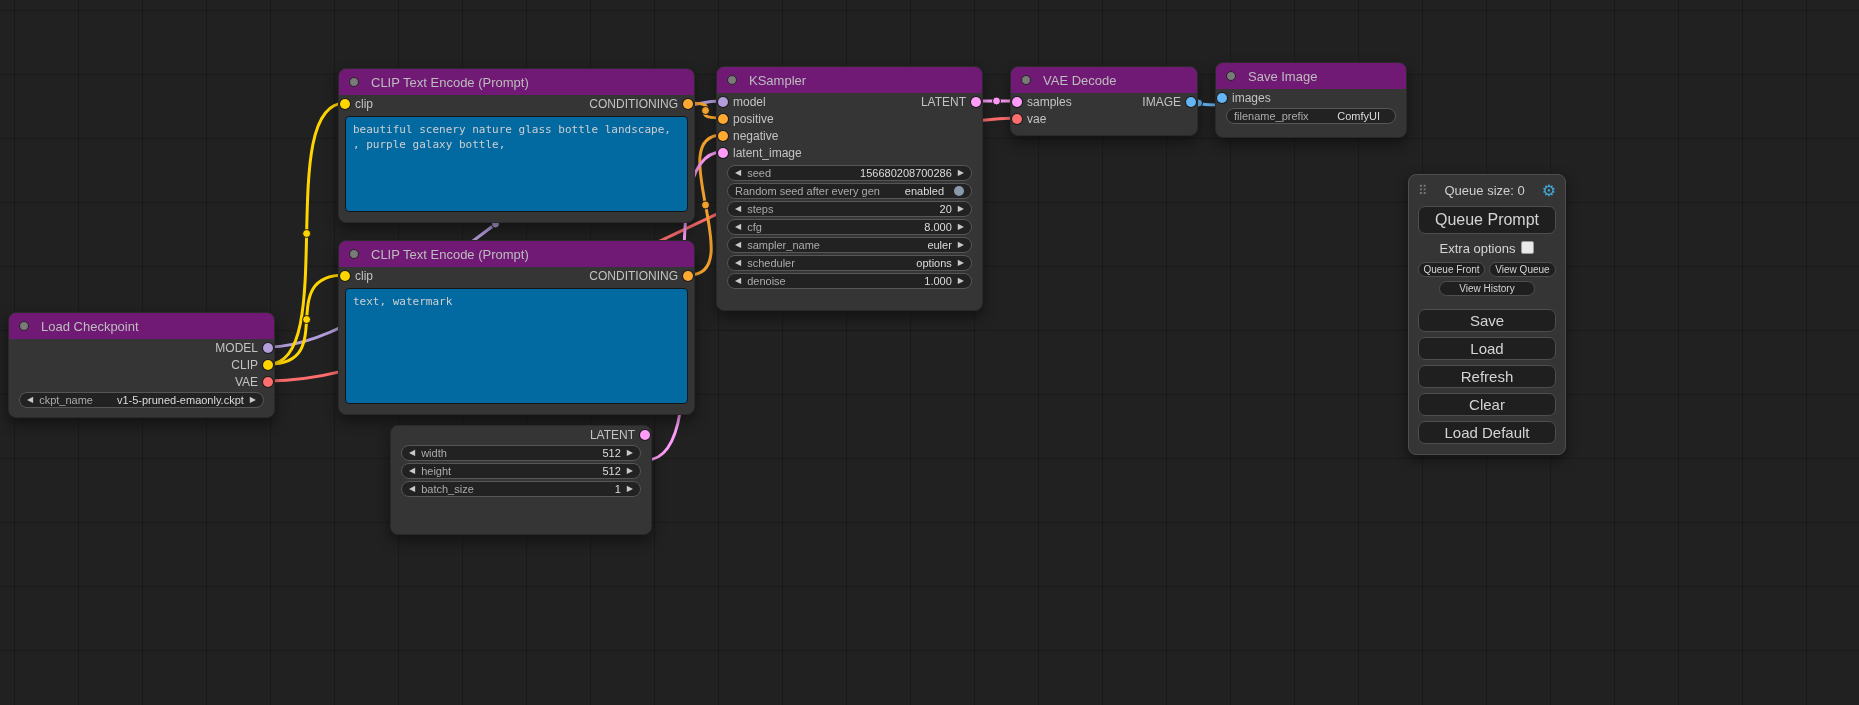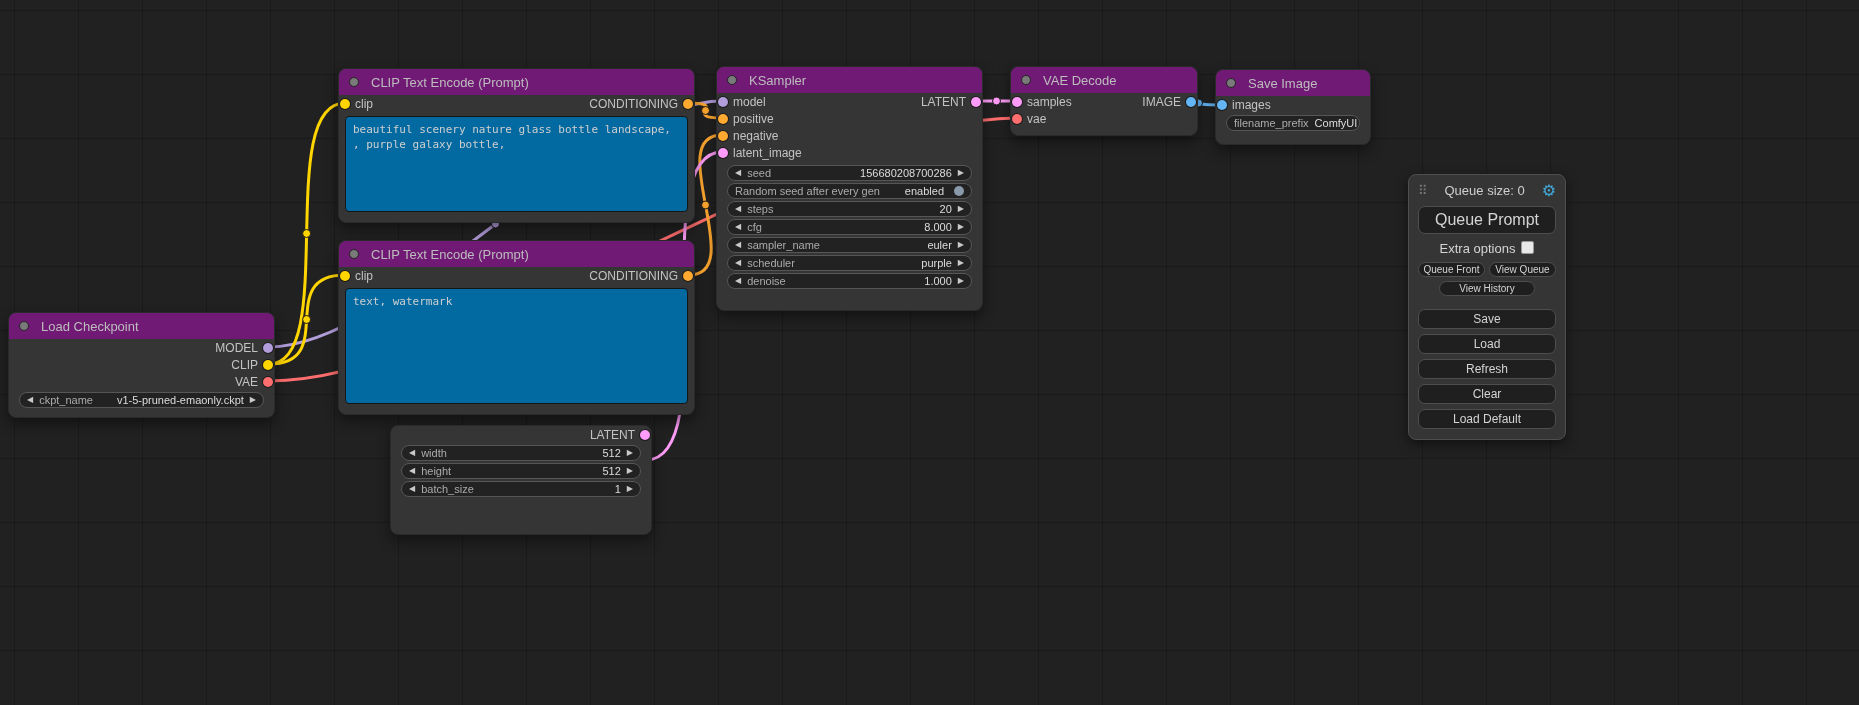--- a/index.html
+++ b/index.html
@@ -44,21 +44,21 @@
   .menu{position:absolute;left:1408px;top:174px;width:158px;z-index:10;background:#353535;
         border:1px solid #4e4e4e;border-radius:8px;box-shadow:0 4px 12px rgba(0,0,0,0.5);
         padding:6px 9px 10px 9px;box-sizing:border-box;display:flex;flex-direction:column;}
   .menu-header{display:flex;align-items:center;margin-bottom:6px;color:#cfcfcf;font-size:13px;}
   .drag{color:#777;font-size:13px;cursor:grab;}
   .qsize{flex:1;text-align:center;}
   .gear{color:#41a8d9;font-size:16px;cursor:pointer;}
   .btn{background:#1f1f1f;border:1px solid #4e4e4e;color:#d4d4d4;border-radius:7px;
        font-family:"Liberation Sans",sans-serif;cursor:pointer;display:block;width:100%;box-sizing:border-box;}
   .btn.big{font-size:16px;padding:4px 0;margin-bottom:7px;}
-  .btn.med{font-size:12px;padding:2px 8px;margin-top:5px;}
+  .btn.med{font-size:15px;padding:2px 8px;margin-top:5px;}
   .btn.sm{font-size:10px;padding:1px 0;border-radius:9px;}
   .row2{display:flex;gap:4px;margin-bottom:4px;}
   .btn.center{width:70%;margin:0 auto 8px auto;}
   .extra{display:flex;align-items:flex-start;justify-content:center;gap:6px;color:#d4d4d4;
          font-size:13px;margin-bottom:6px;}
   .checkbox{width:11px;height:11px;background:#e9e9e9;border:1px solid #999;border-radius:2px;}
 </style>
 </head>
 <body>
 
@@ -211,21 +211,21 @@
     </div>
     <div class="widget">
       <span class="arr">◀</span>
       <span class="wl">sampler_name</span>
       <span class="wv">euler</span>
       <span class="arr">▶</span>
     </div>
     <div class="widget">
       <span class="arr">◀</span>
       <span class="wl">scheduler</span>
-      <span class="wv">purple</span>
+      <span class="wv">options</span>
       <span class="arr">▶</span>
     </div>
     <div class="widget">
       <span class="arr">◀</span>
       <span class="wl">denoise</span>
       <span class="wv">1.000</span>
       <span class="arr">▶</span>
     </div>
   </div>
 
@@ -239,21 +239,21 @@
       <span class="in-label">samples</span>
       <span class="out-label">IMAGE</span>
       <span class="dot out c-image"></span>
     </div>
     <div class="slot">
       <span class="dot in c-vae"></span>
       <span class="in-label">vae</span>
     </div>
   </div>
 
-  <div class="node" style="left:1215px;top:69px;width:156px;height:76px;">
+  <div class="node" style="left:1215px;top:62px;width:192px;height:76px;">
     <div class="ntitle">
       <span class="tdot"></span>
       <span>Save Image</span>
     </div>
     <div class="slot">
       <span class="dot in c-image"></span>
       <span class="in-label">images</span>
     </div>
     <div class="widget">
       <span class="wl">filename_prefix</span>

